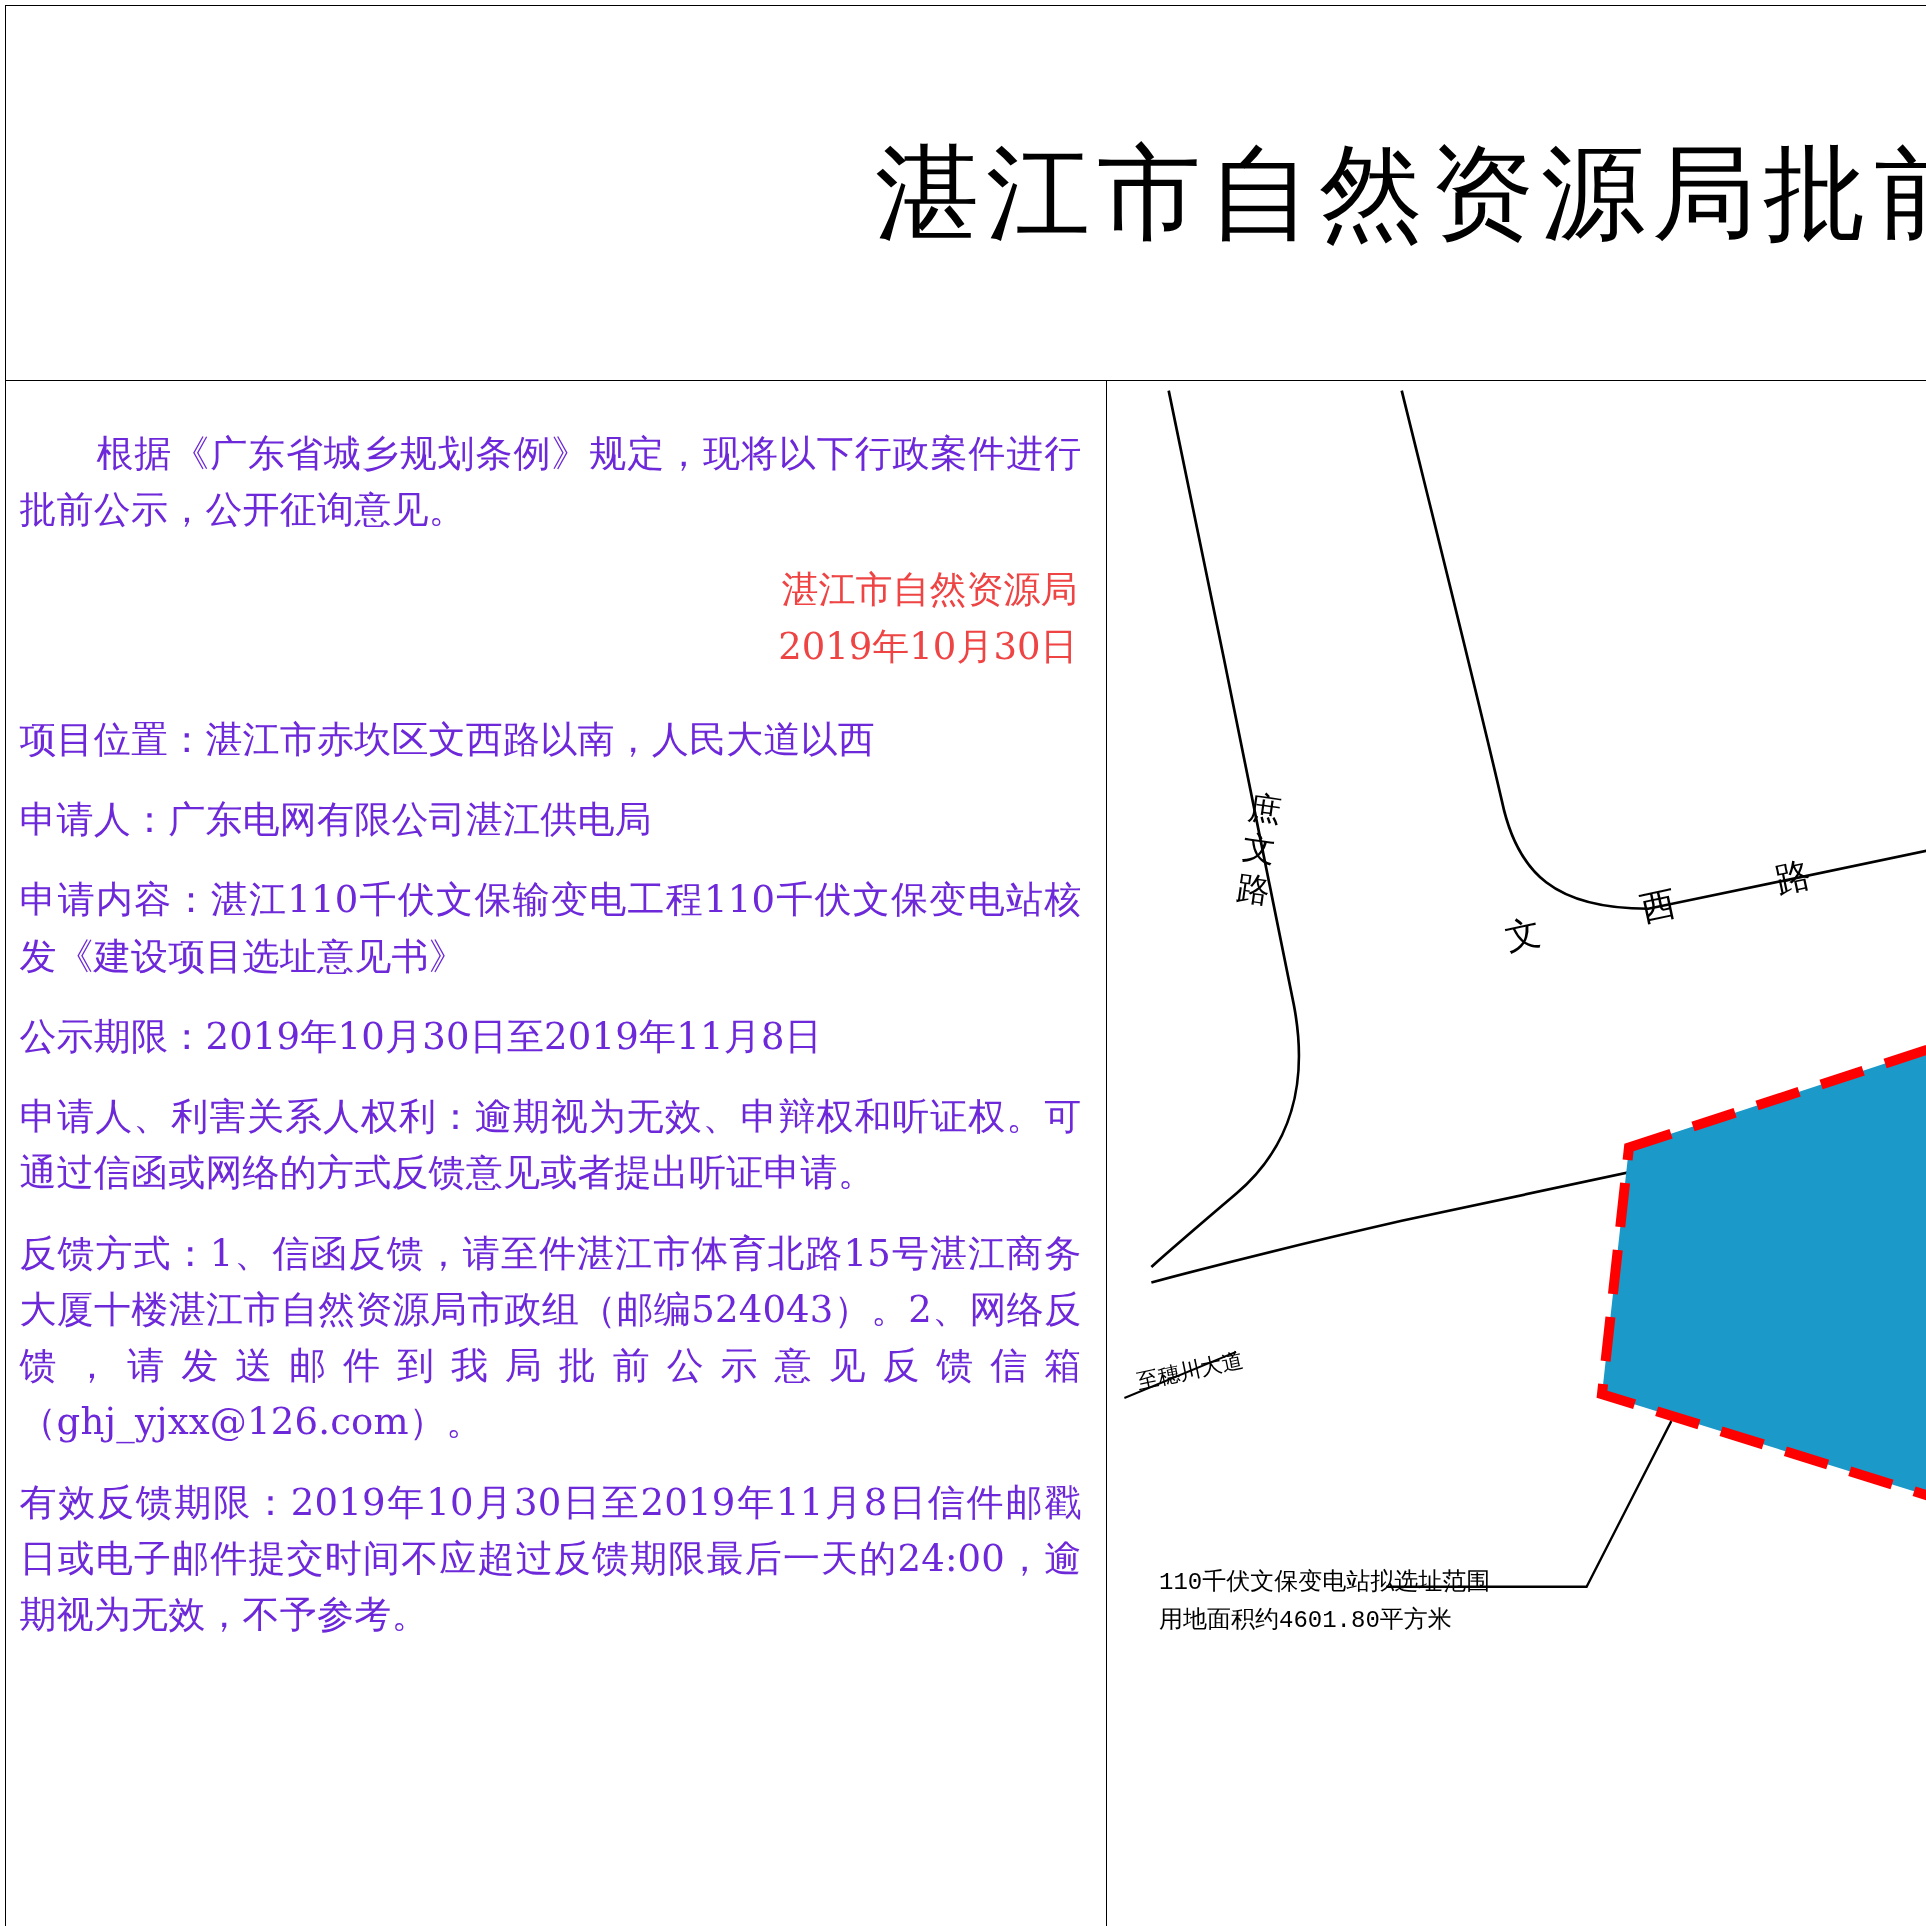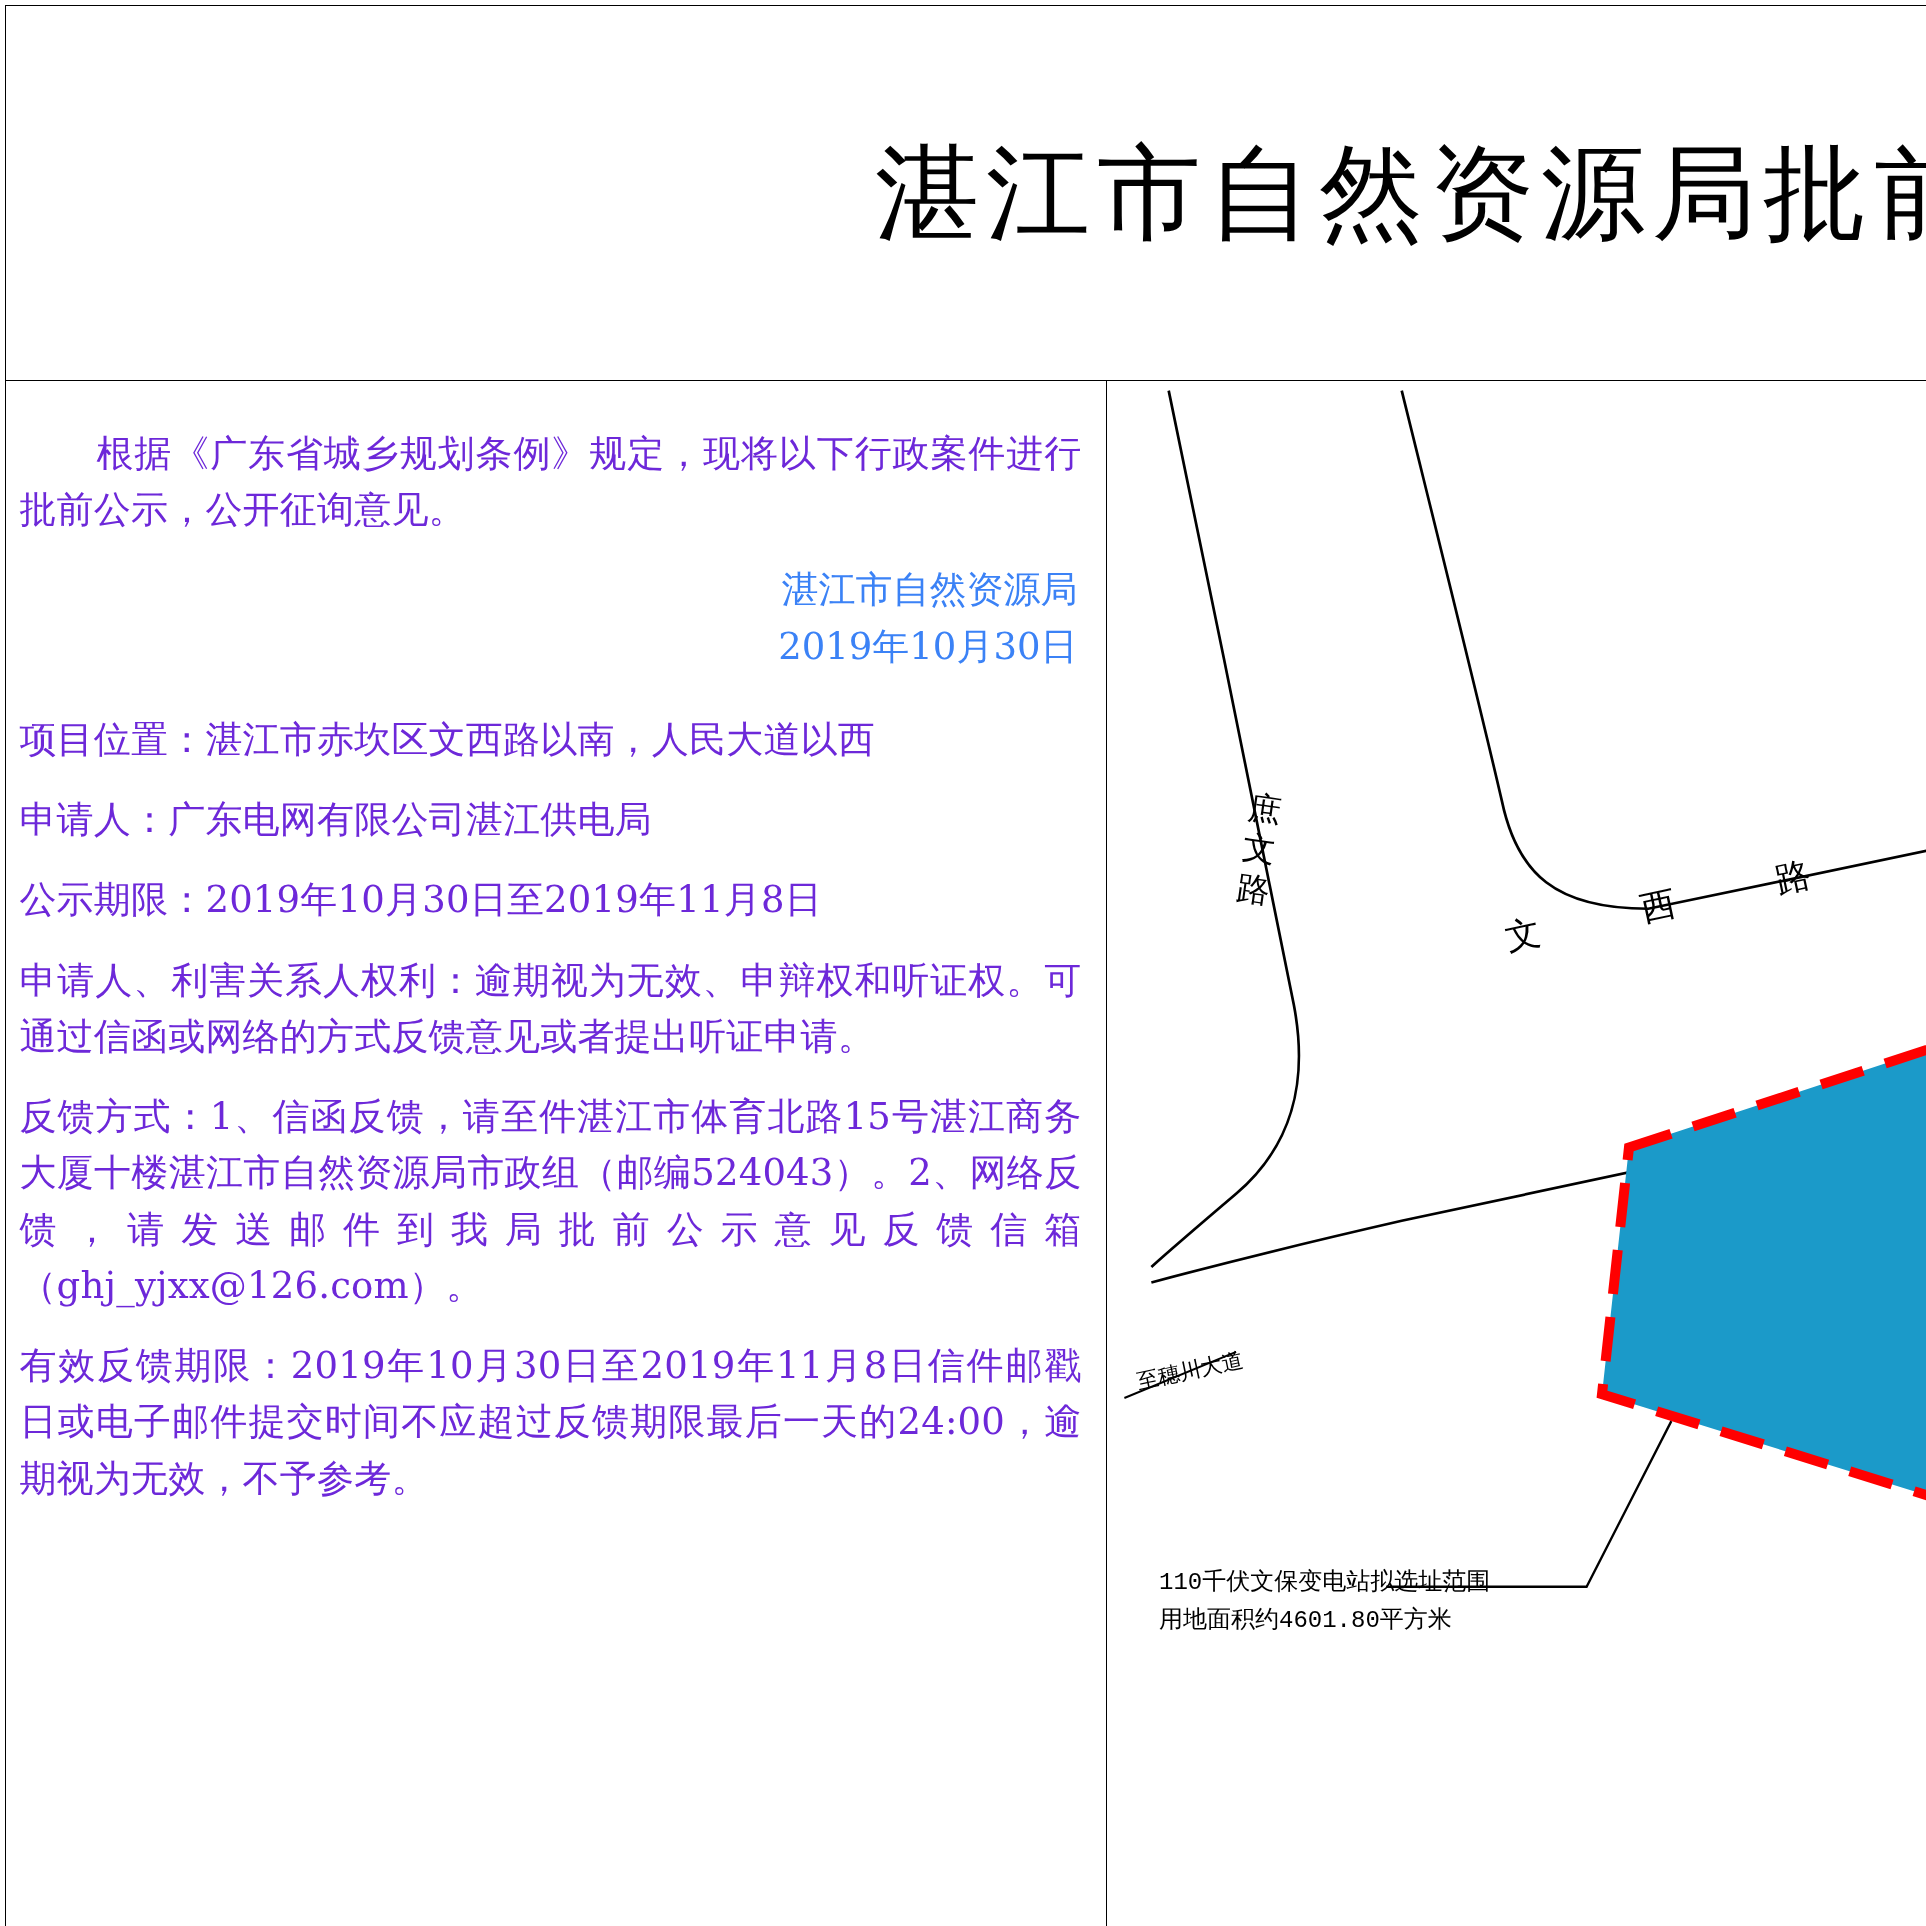--- a/index.html
+++ b/index.html
@@ -70,21 +70,21 @@
     text-align: justify;
     letter-spacing: 0.2px;
   }
   .para.indent {
     text-indent: 77px;
   }
   .signature {
     font-family: "DejaVu Serif", serif;
     font-size: 37px;
     line-height: 1.52;
-    color: #3b82f6;
+    color: #ef4444;
     text-align: right;
     margin: 14.6px 0 37px 0;
     padding-right: 3.9px;
   }
   .signature div { white-space: nowrap; }
 
   
   .map-panel {
     position: absolute;
     left: 1109px;
@@ -140,20 +140,21 @@
 
     <p class="para indent">根据《广东省城乡规划条例》规定，现将以下行政案件进行批前公示，公开征询意见。</p>
 
     <div class="signature">
       <div>湛江市自然资源局</div>
       <div>2019年10月30日</div>
     </div>
 
     <p class="para">项目位置：湛江市赤坎区文西路以南，人民大道以西</p>
     <p class="para">申请人：广东电网有限公司湛江供电局</p>
+    <p class="para">申请内容：湛江110千伏文保输变电工程110千伏文保变电站核发《建设项目选址意见书》</p>
     <p class="para">公示期限：2019年10月30日至2019年11月8日</p>
     <p class="para">申请人、利害关系人权利：逾期视为无效、申辩权和听证权。可通过信函或网络的方式反馈意见或者提出听证申请。</p>
     <p class="para">反馈方式：1、信函反馈，请至件湛江市体育北路15号湛江商务大厦十楼湛江市自然资源局市政组（邮编524043）。2、网络反馈，请发送邮件到我局批前公示意见反馈信箱（ghj_yjxx@126.com）。</p>
     <p class="para">有效反馈期限：2019年10月30日至2019年11月8日信件邮戳日或电子邮件提交时间不应超过反馈期限最后一天的24:00，逾期视为无效，不予参考。</p>
   </div>
 
   <div class="map-panel">
 
     <svg class="map-svg" viewBox="0 0 5107 4997" preserveAspectRatio="none">
 

